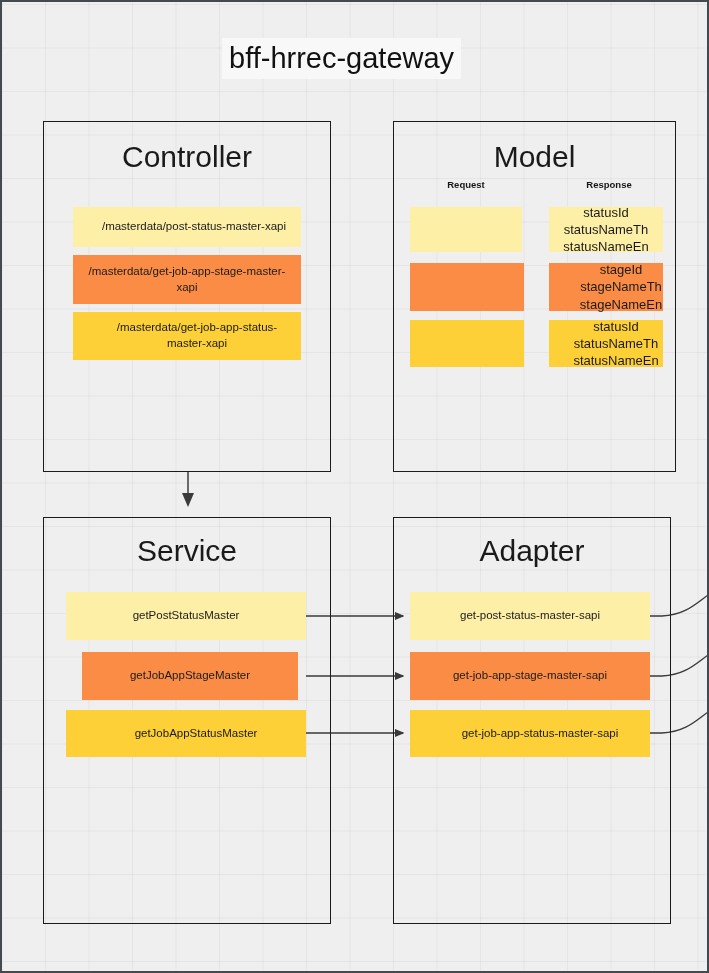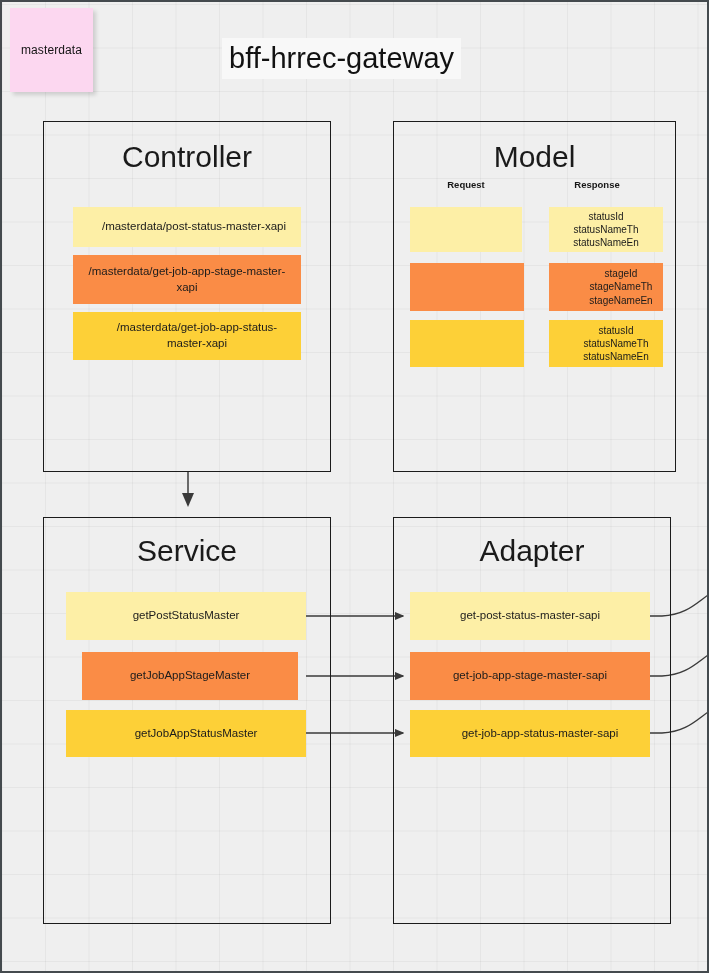--- a/index.html
+++ b/index.html
@@ -107,33 +107,33 @@
 
   
   .model-col-label {
     position: absolute;
     font-size: 9.5px;
     font-weight: bold;
     color: #171717;
     text-align: center;
   }
   #model-req-label { left: 408px; top: 177px; width: 112px; }
-  #model-res-label { left: 538px; top: 177px; width: 114px; }
+  #model-res-label { left: 550px; top: 177px; width: 114px; }
 
   
   #req-0 { left: 408px; top: 205px; width: 112px; height: 45px; }
   #req-1 { left: 408px; top: 261px; width: 114px; height: 48px; }
   #req-2 { left: 408px; top: 318px; width: 114px; height: 47px; }
 
   
   #res-0 { left: 547px; top: 205px; width: 114px; height: 45px; }
   #res-1 { left: 547px; top: 261px; width: 114px; height: 48px; padding-left: 36px; }
   #res-2 { left: 547px; top: 318px; width: 114px; height: 47px; }
   .field-list {
-    font-size: 10px;
+    font-size: 13px;
     line-height: 1.32;
     text-align: center;
   }
 
   
   #svc-0 { left: 64px; top: 590px; width: 240px; height: 48px; }
   #svc-1 { left: 64px; top: 650px; width: 216px; height: 48px; margin-left: 16px; }
   #svc-2 { left: 64px; top: 708px; width: 240px; height: 47px; }
 
   
@@ -148,23 +148,20 @@
     width: 709px;
     height: 973px;
     pointer-events: none;
   }
 </style>
 </head>
 <body>
 
 <div id="canvas">
 
-  <div class="sticky">
-    <span>masterdata</span>
-  </div>
 
   <div class="diagram-title">bff-hrrec-gateway</div>
 
   <svg id="overlay-arrows" viewBox="0 0 709 973">
     <defs>
       <marker id="arrowhead" markerWidth="7" markerHeight="7" refX="6" refY="3" orient="auto">
         <path d="M0,0 L7,3 L0,6 Z" fill="#3a3a3a"></path>
       </marker>
     </defs>
 

